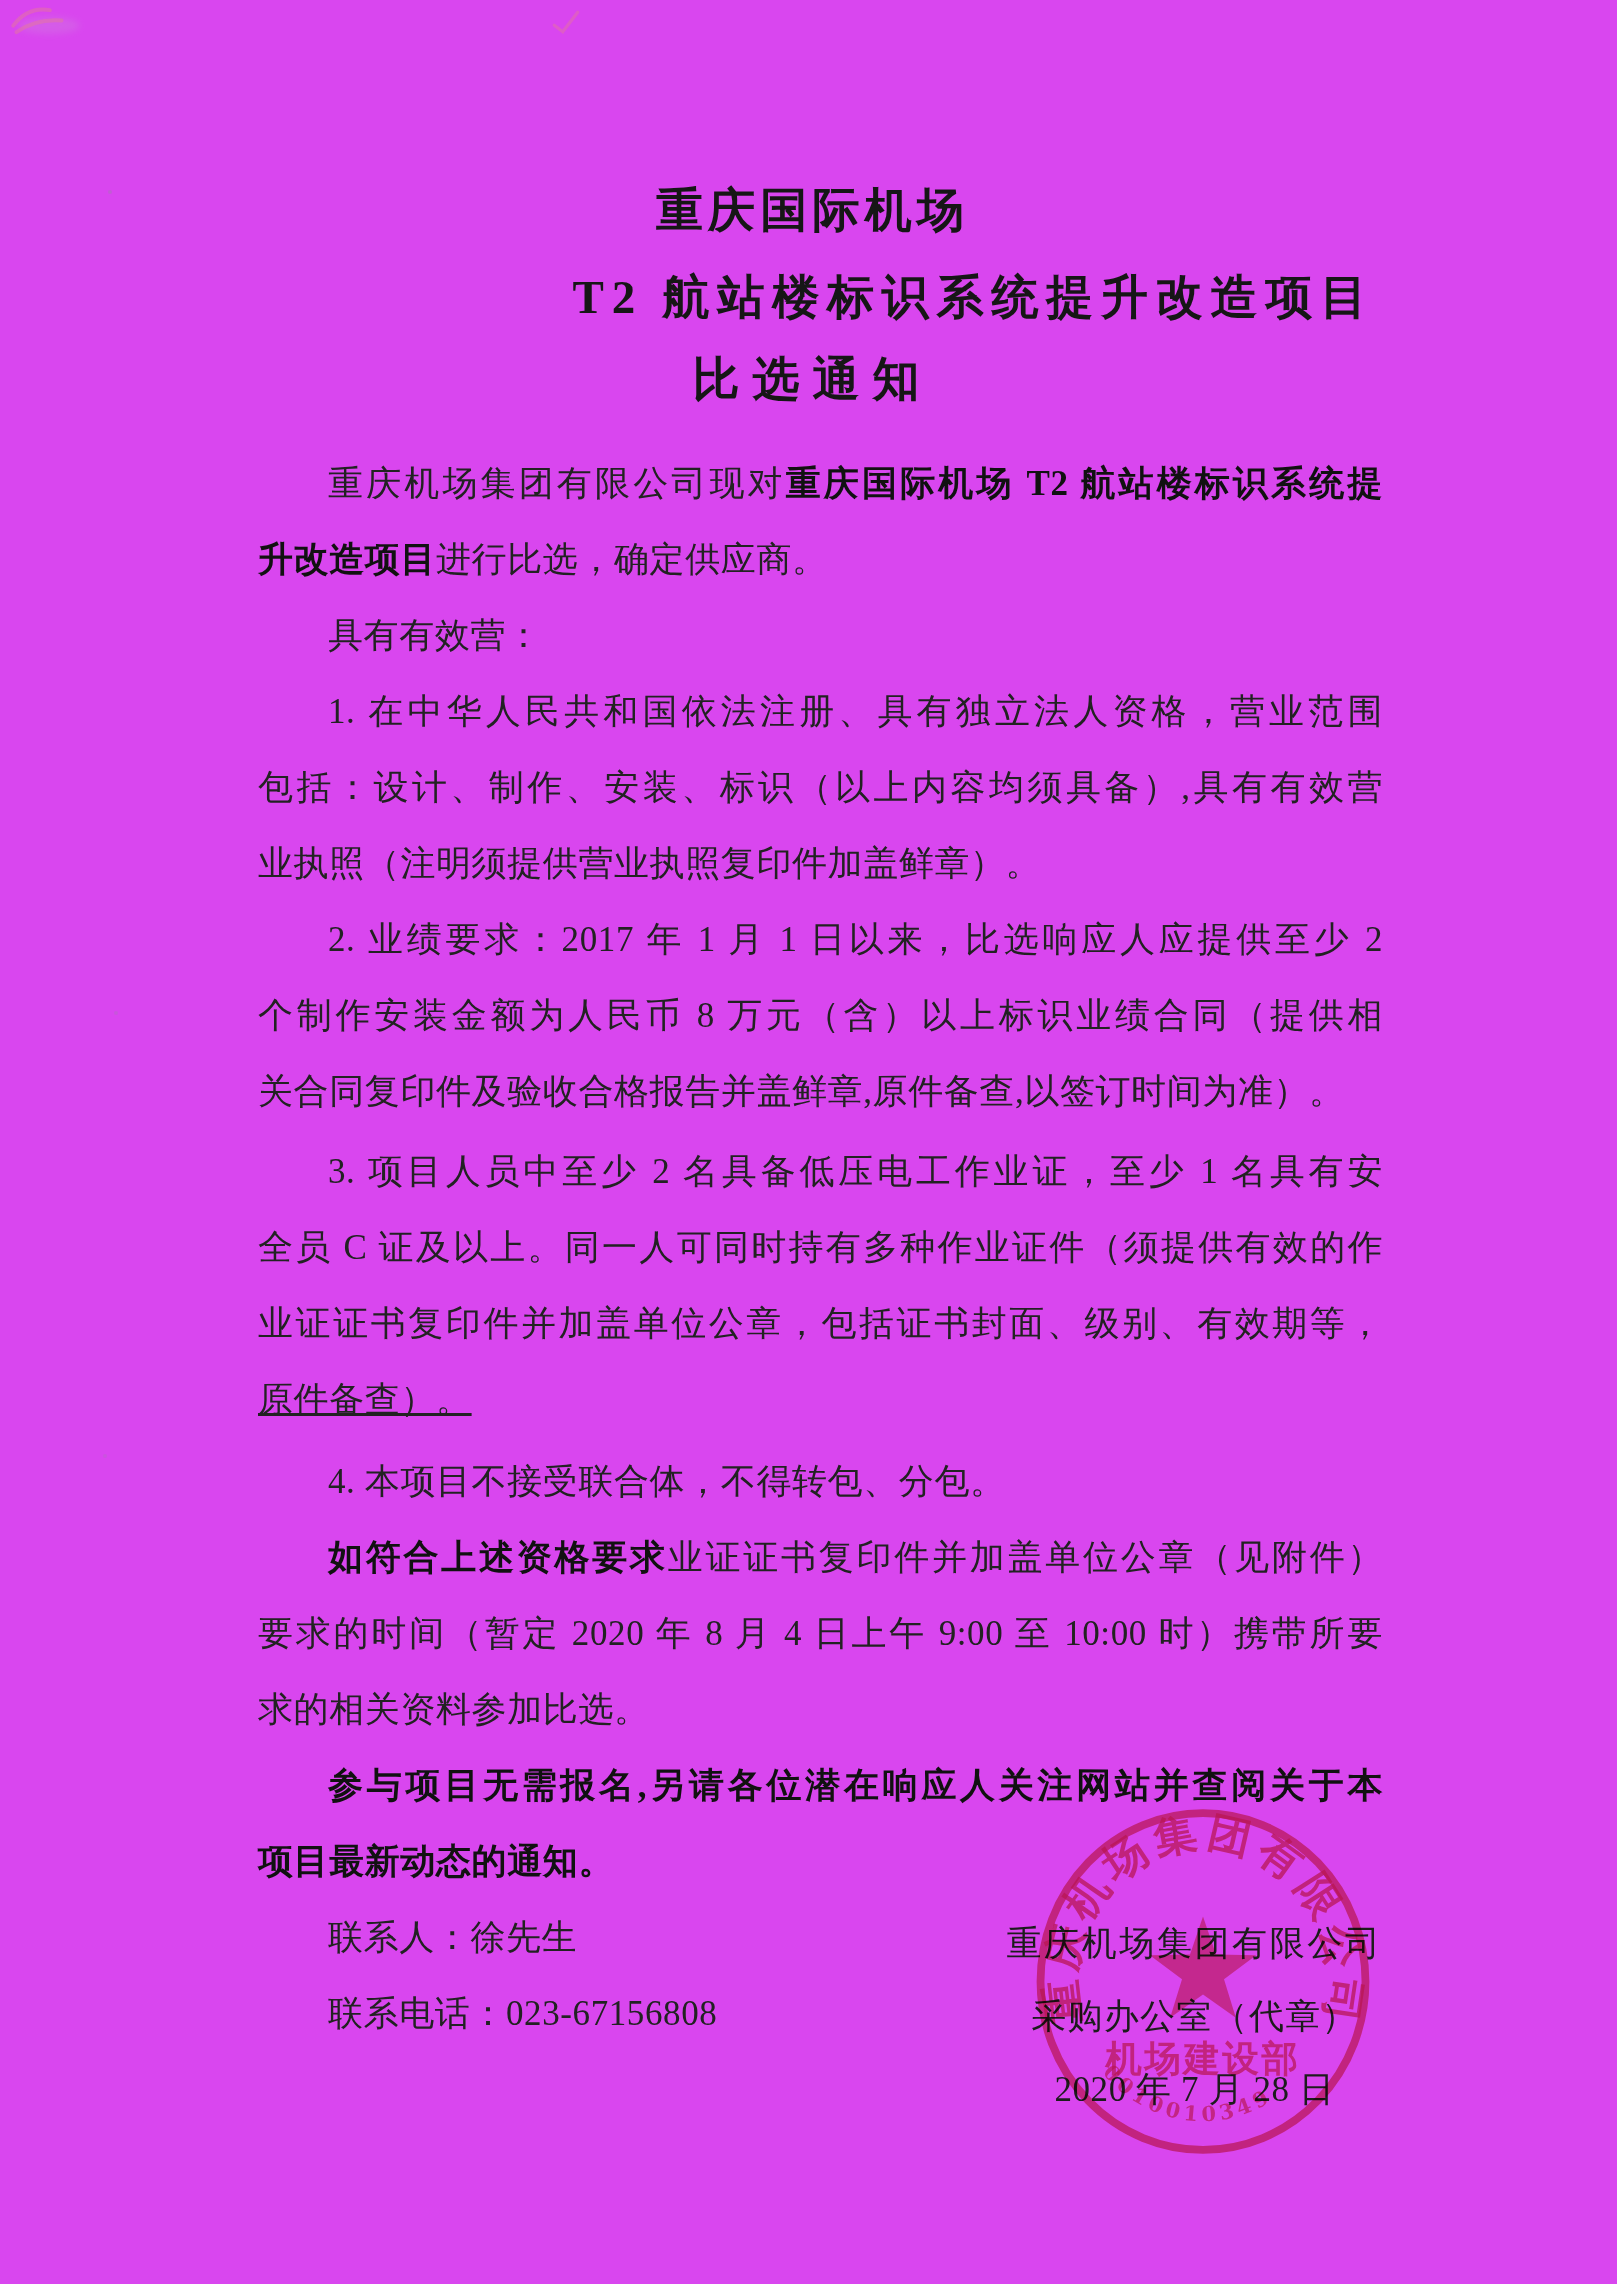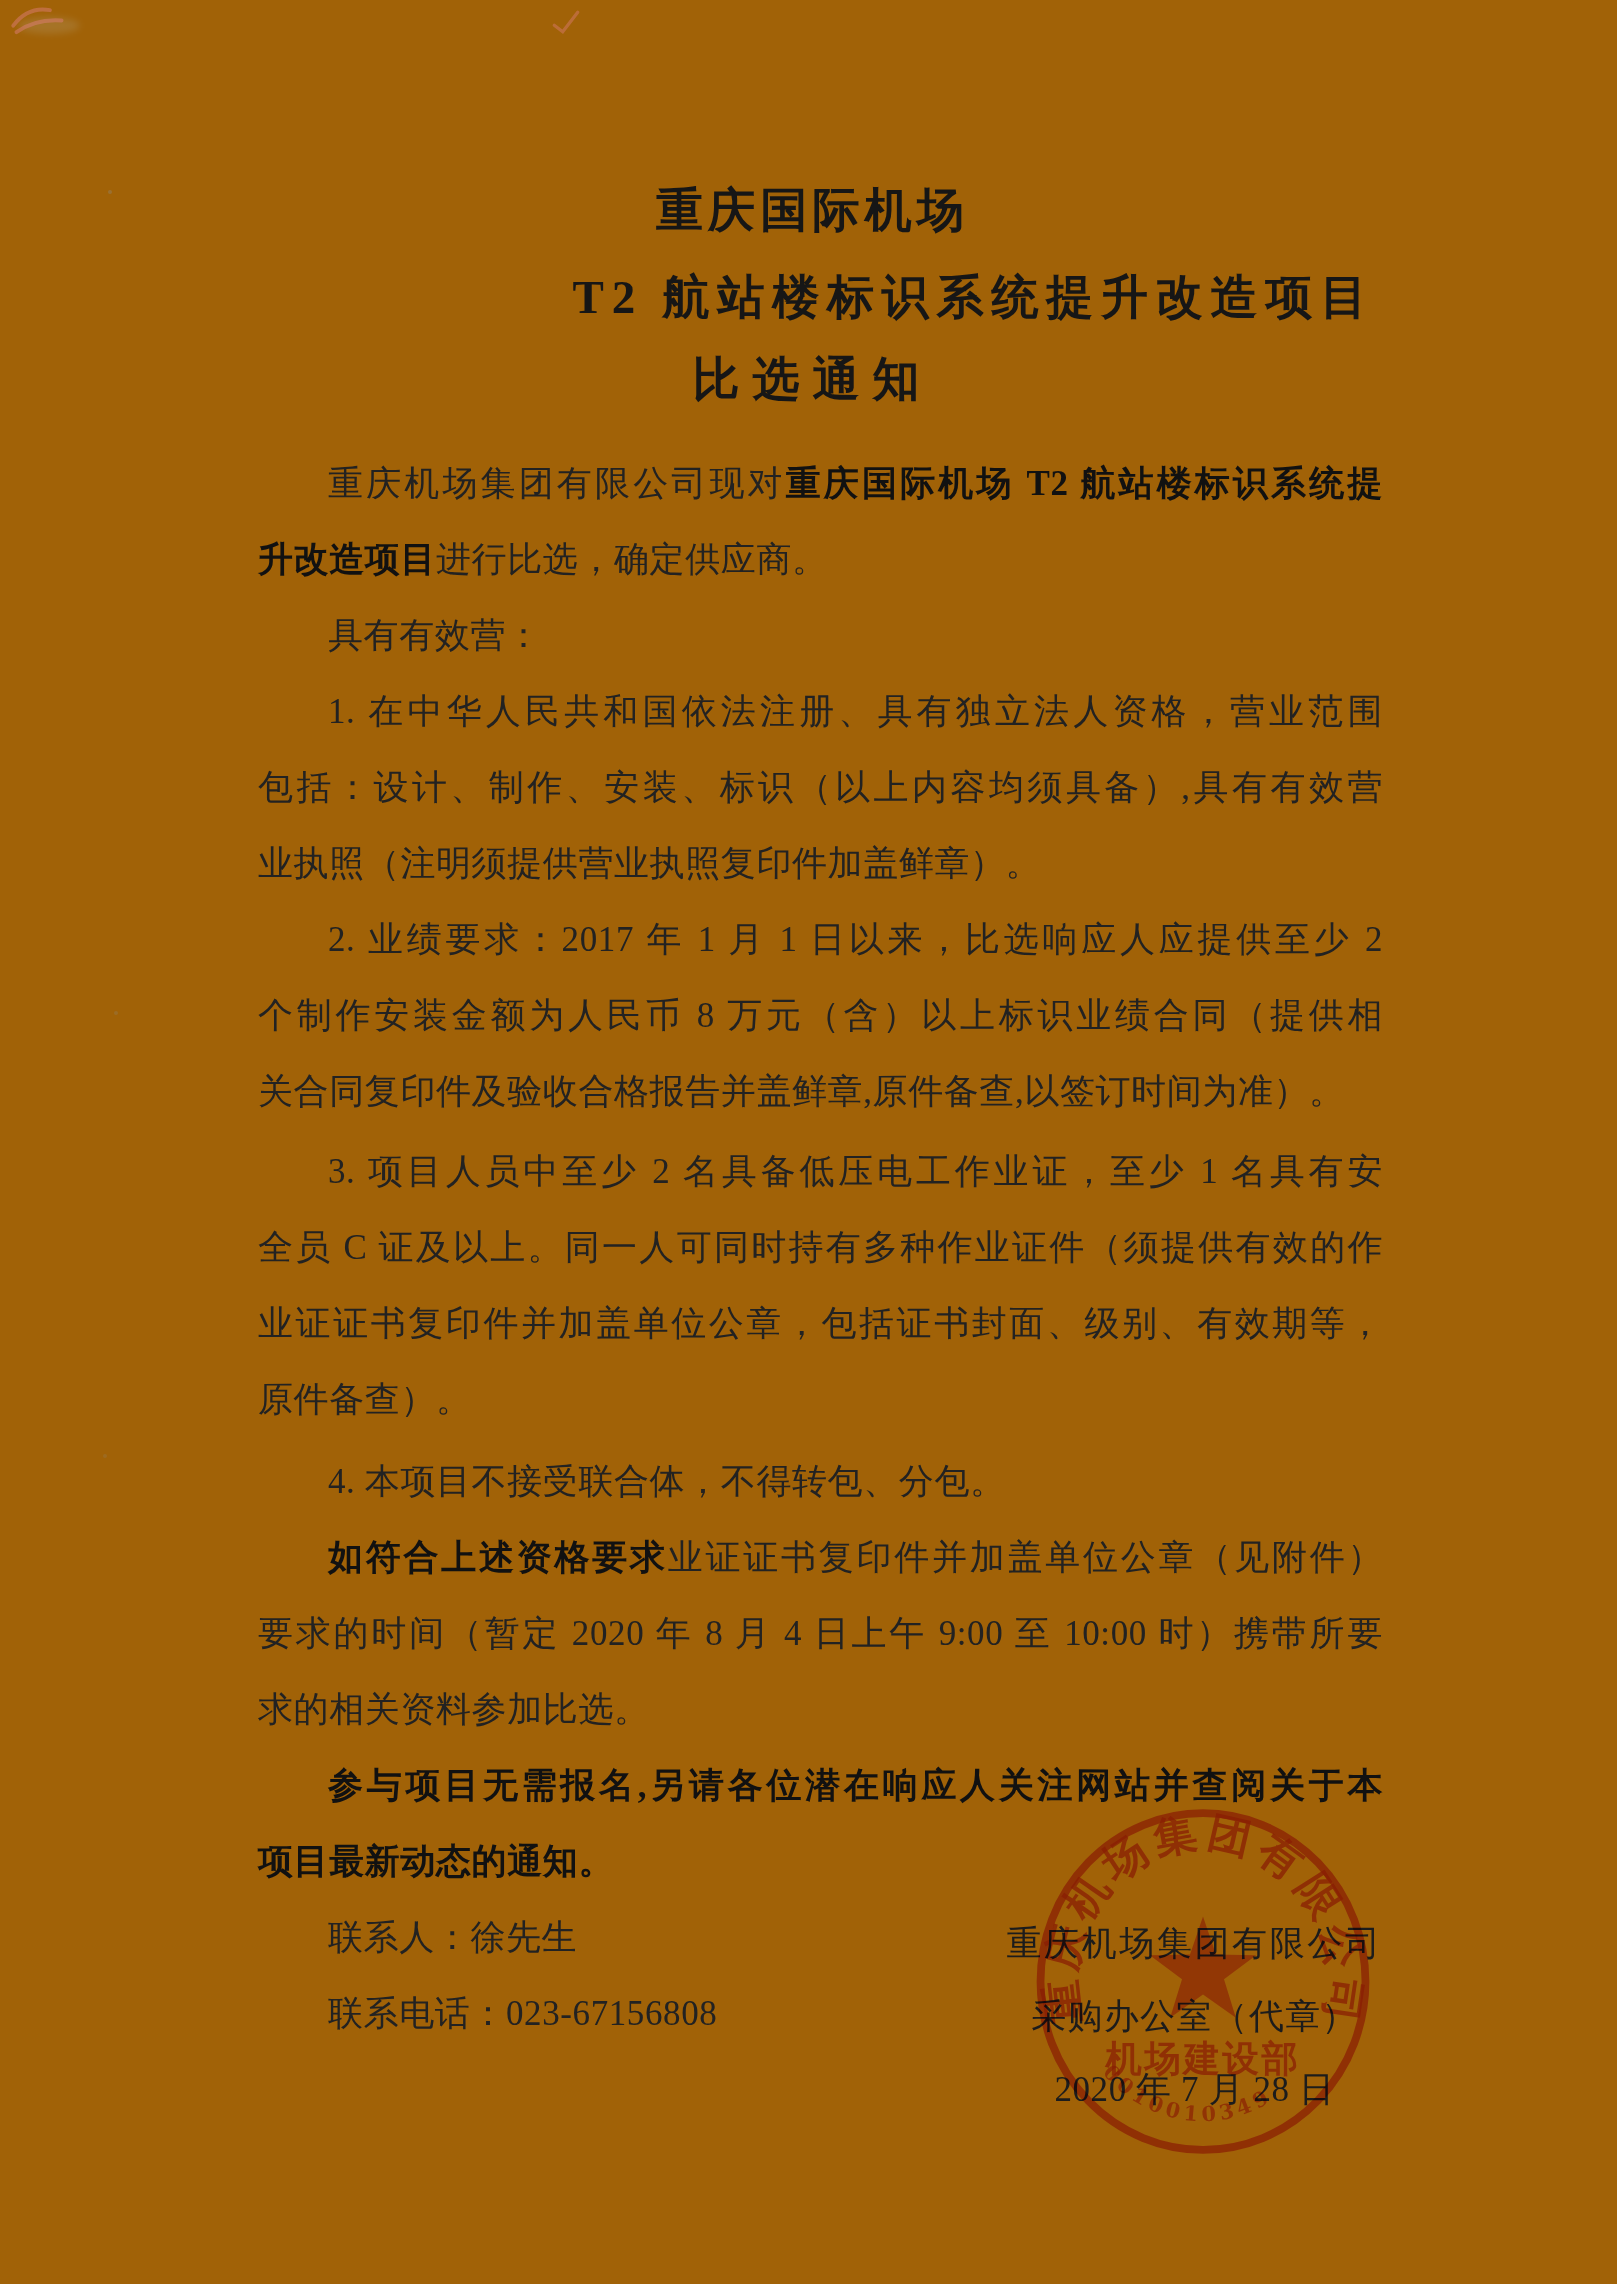--- a/index.html
+++ b/index.html
@@ -1,20 +1,20 @@
 <!DOCTYPE html>
 <html style="font-size:10.4px"><head>
 <meta charset="utf-8">
 <style>
   html, body { margin: 0; padding: 0; background: #ffffff; }
   .page {
     position: relative;
     width: 1618px;
     height: 2284px;
-    background: #a16207;
+    background: #d946ef;
     overflow: hidden;
     font-family: "Liberation Serif", "DejaVu Serif", serif;
     color: #1f1f1f;
   }
 
   
   .doc {
     position: absolute;
     left: 250px;
     top: 184px;
@@ -39,21 +39,21 @@
     font-size: 35px;
     letter-spacing: 0.6px;
     white-space: nowrap;
     box-sizing: border-box;
     width: 100%;
     color: #222;
   }
   .ln.just { white-space: normal; text-align: justify; text-align-last: justify; }
   .ln.ind  { padding-left: 70px; }
   .ln.mb18 { margin-bottom: 11.7px; }
-  .ln.mb22 { margin-bottom: 14.3px; }
+  .ln.mb22 { margin-bottom: 14.3px; text-decoration: underline; }
   .b { font-weight: 700; color: #111; }
 
   
   .sig {
     position: absolute;
     left: 967px;
     top: 1907px;
     width: 455px;
     text-align: center;
   }

